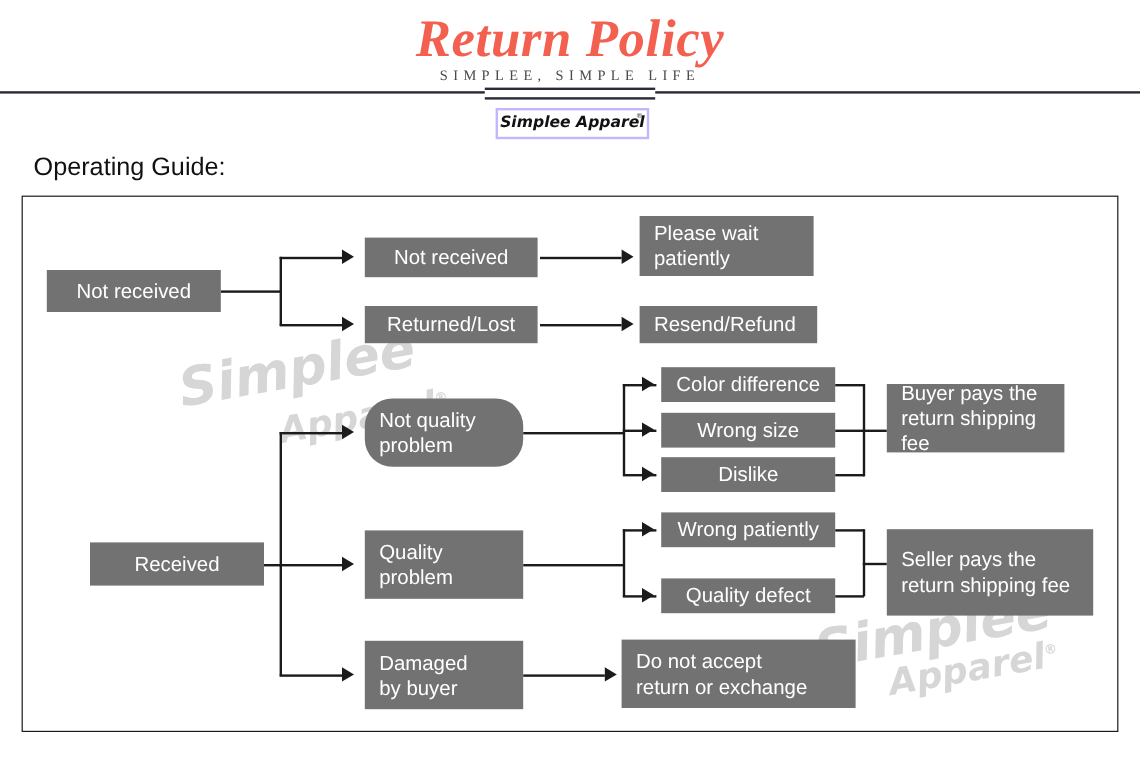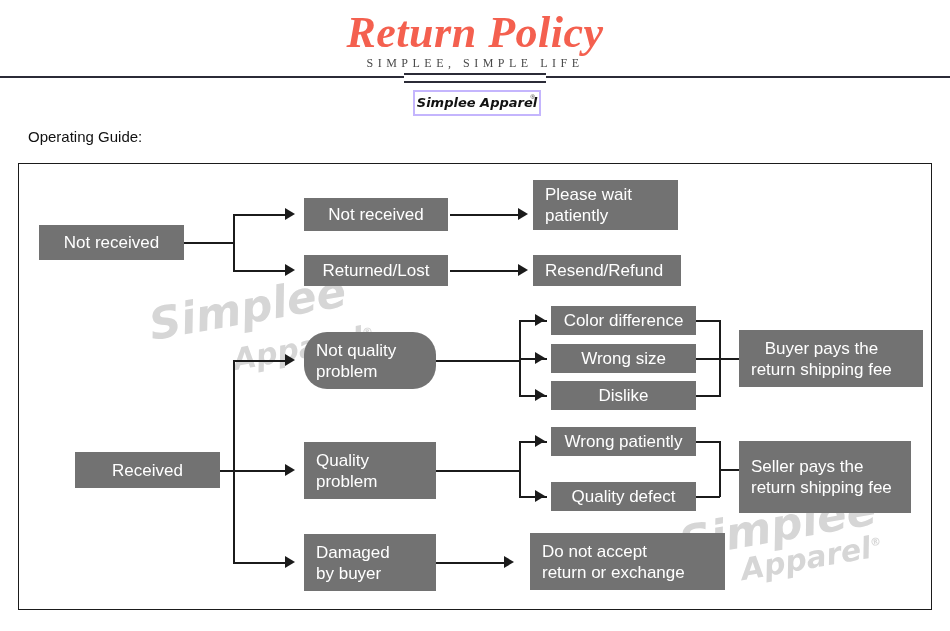--- a/index.html
+++ b/index.html
@@ -92,21 +92,21 @@
     position: absolute;
     right: 4px; top: 2px;
     font-size: 6px;
     color: #222;
   }
 
   
   #page-title {
     position: absolute;
     left: 28px; top: 128px;
-    font-size: 15px;
+    font-size: 21px;
     color: #111;
     white-space: nowrap;
   }
 
   
   #chart-frame {
     position: absolute;
     left: 18px; top: 163px;
     width: 912px;
     height: 445px;
@@ -306,26 +306,26 @@
 </div>
 
 <div class="node center" style="left:551px; top:427px; width:145px; height:29px;">
   <span class="lbl">Wrong patiently</span>
 </div>
 
 <div class="node center" style="left:551px; top:482px; width:145px; height:29px;">
   <span class="lbl">Quality defect</span>
 </div>
 
-<div class="node left" style="left:518px; top:533px; width:195px; height:57px;margin-left:12px;">
+<div class="node left" style="left:518px; top:533px; width:195px; height:57px;">
   <span class="lbl">Do not accept
 return or exchange</span>
 </div>
 
-<div class="node left" style="left:739px; top:330px; width:184px; height:57px;text-align:center;">
+<div class="node left" style="left:739px; top:320px; width:148px; height:57px;">
   <span class="lbl">Buyer pays the
 return shipping fee</span>
 </div>
 
 <div class="node left" style="left:739px; top:441px; width:172px; height:72px;">
   <span class="lbl">Seller pays the
 return shipping fee</span>
 </div>
 
 </body></html>

